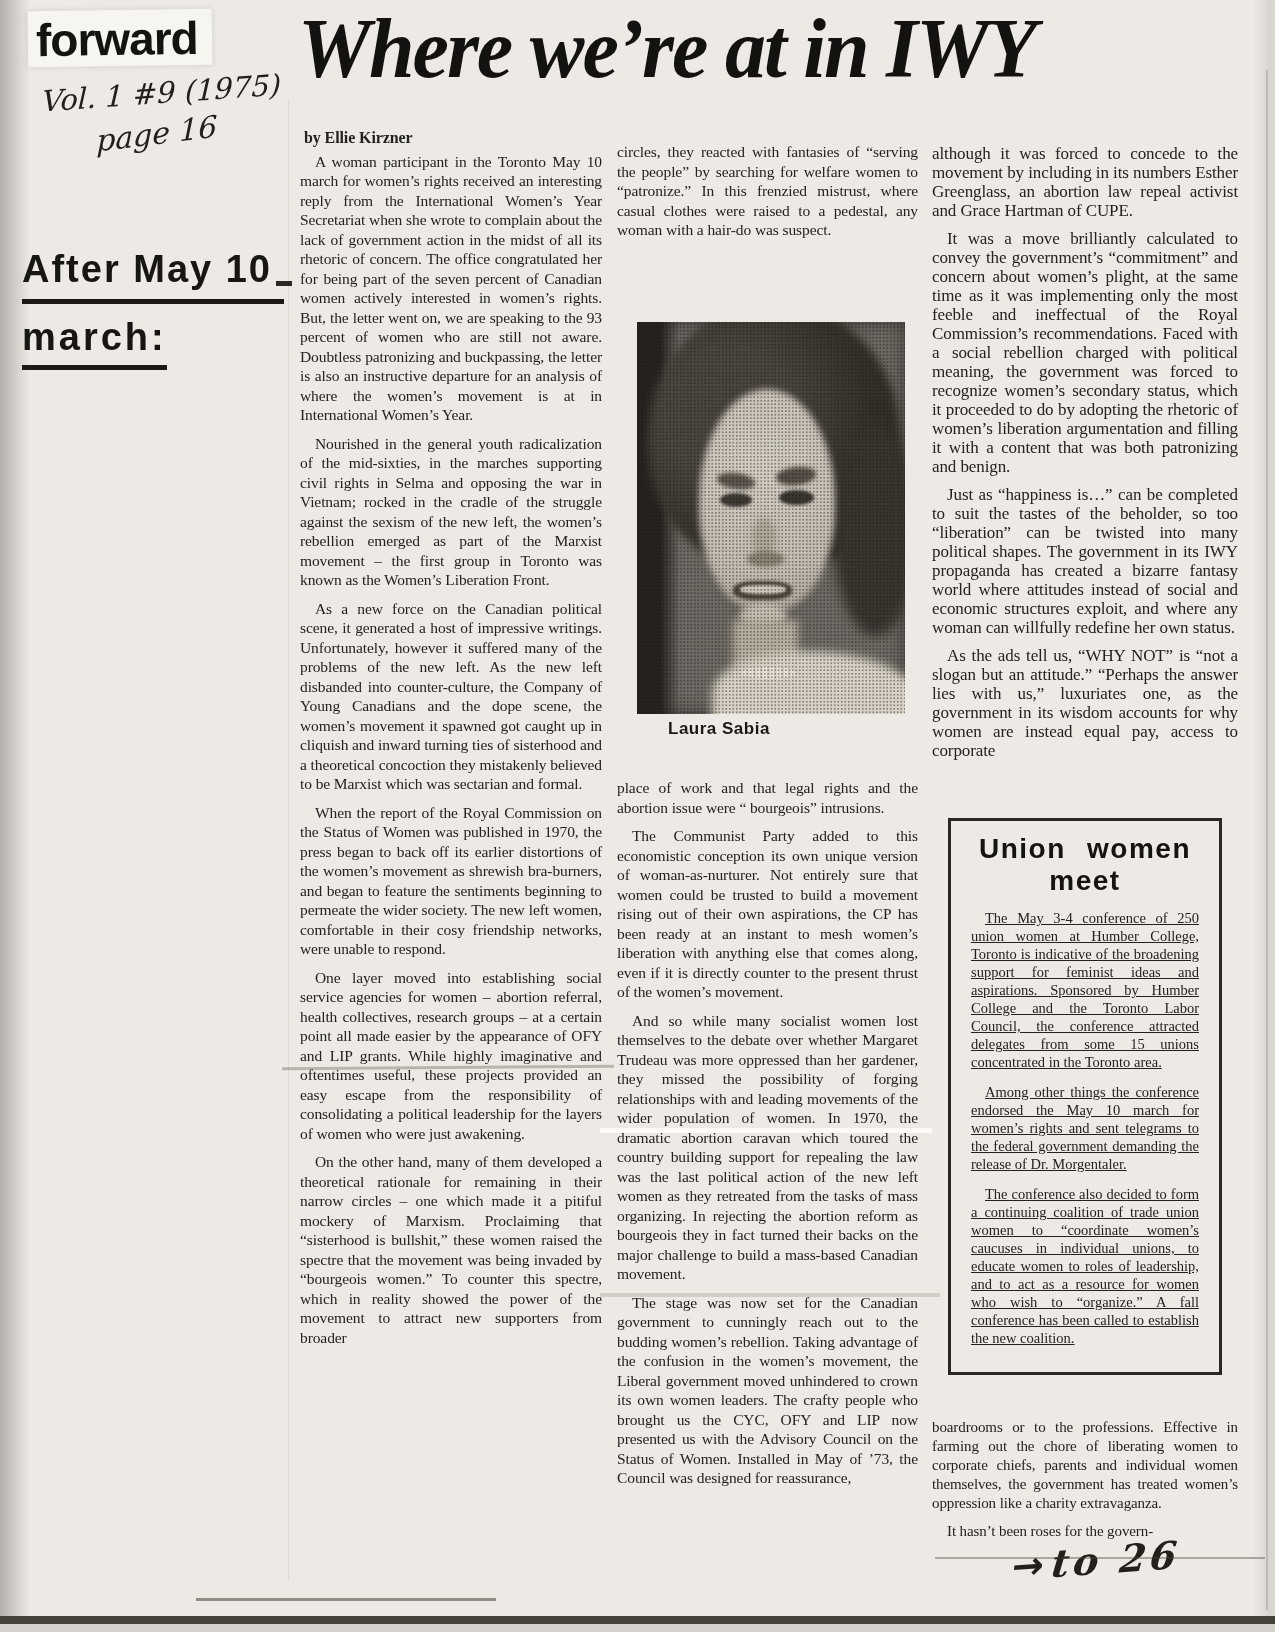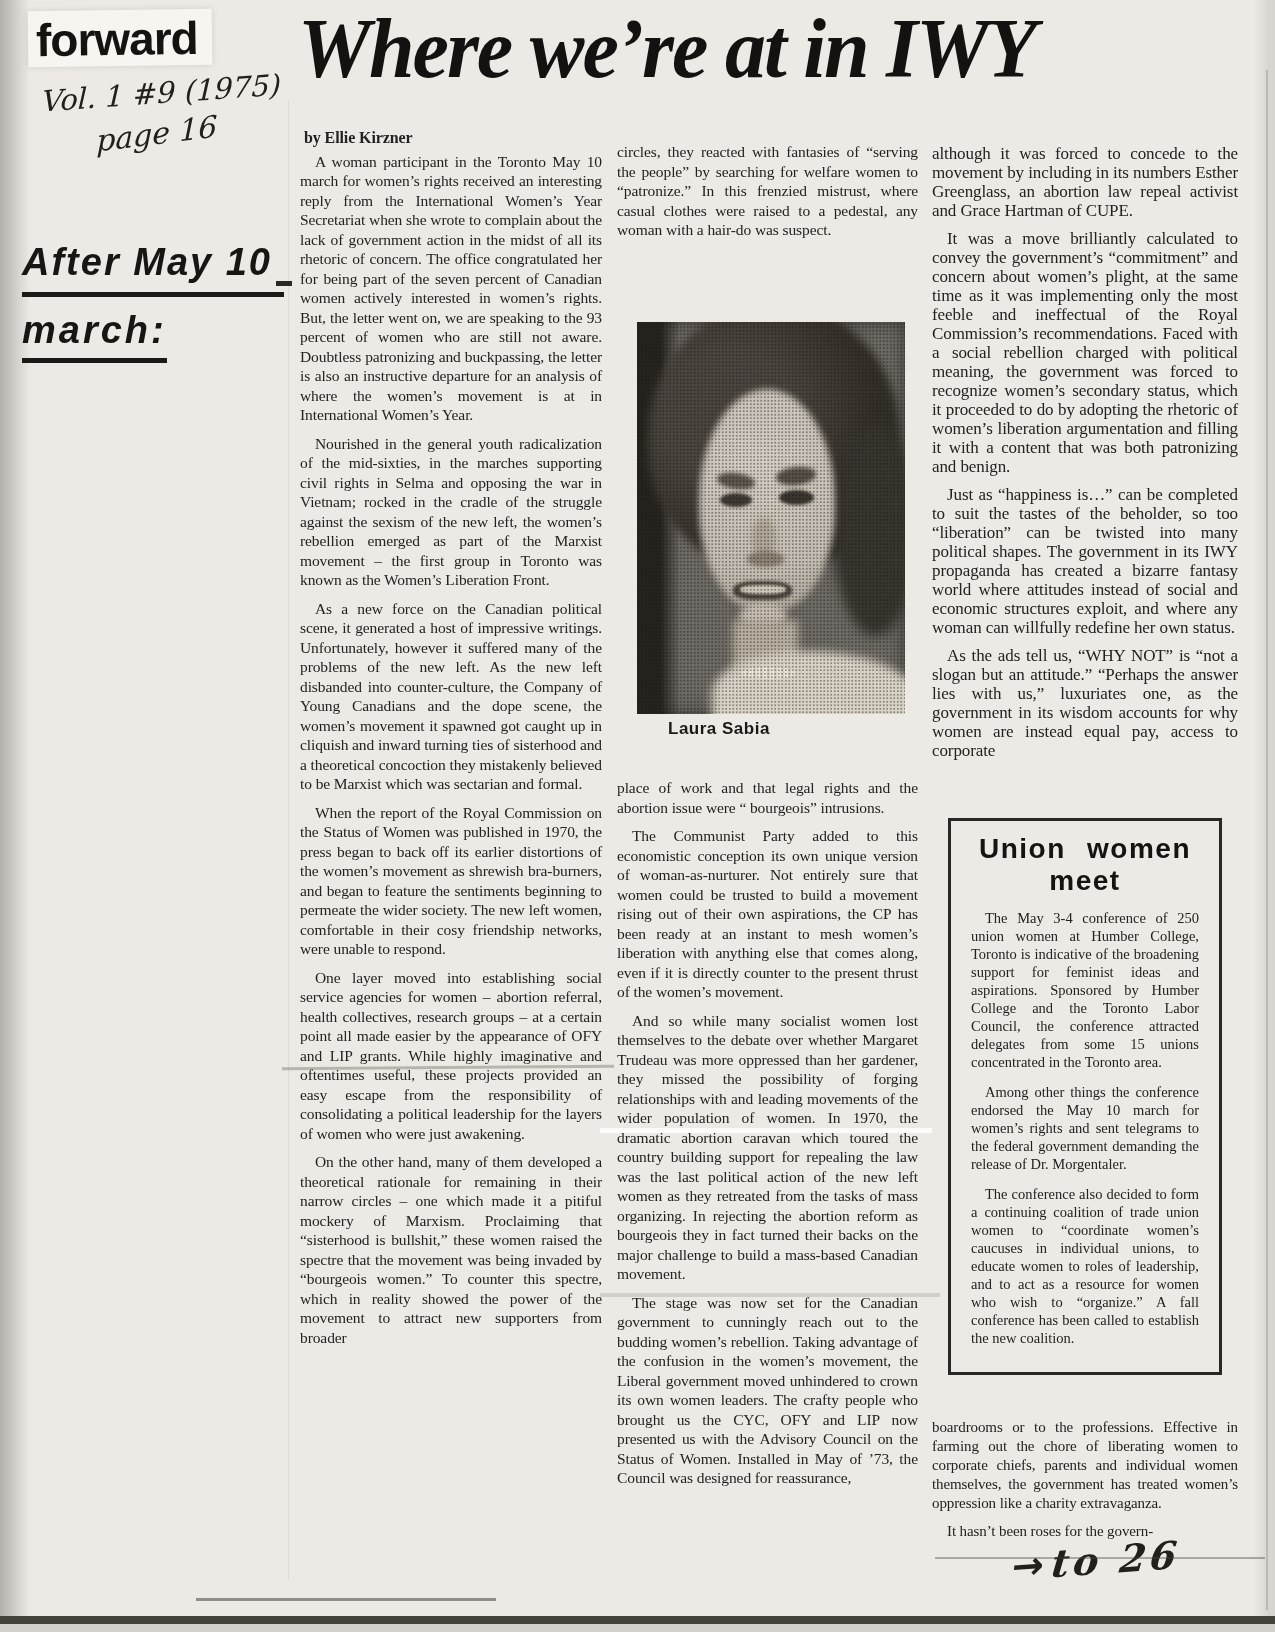--- a/index.html
+++ b/index.html
@@ -11,22 +11,22 @@
       #edeae5;}
   
   .logo{position:absolute;left:28px;top:10px;background:#f7f5f0;padding:4px 14px 2px 8px;
         transform:rotate(-0.8deg);box-shadow:0 0 6px rgba(0,0,0,.12);}
   .logo-text{font-family:"Liberation Sans", sans-serif;font-weight:bold;font-size:46px;
         letter-spacing:-1px;line-height:50px;color:#151310;}
   .logo-text::first-letter{font-size:66px;}
   .hand{font-family:"DejaVu Serif", serif;font-style:italic;color:#23201c;}
   .hand-vol{position:absolute;left:42px;top:76px;font-size:29px;transform:rotate(-4deg) skewX(-6deg);}
   .hand-page{position:absolute;left:96px;top:116px;font-size:30px;transform:rotate(-7deg) skewX(-8deg);}
-  .sidebar-headline{position:absolute;left:22px;top:241px;width:262px;
-        font-family:"Liberation Sans", sans-serif;font-weight:bold;color:#181613;font-style:italic;}
+  .sidebar-headline{position:absolute;left:22px;top:248px;width:262px;
+        font-family:"Liberation Sans", sans-serif;font-weight:bold;color:#181613;}
   .sidebar-headline .l1{display:inline-block;font-size:38px;letter-spacing:2px;
         border-bottom:5px solid #1c1a17;padding-bottom:8px;width:100%;}
   .sidebar-headline .l2{display:inline-block;font-size:38px;letter-spacing:3px;
         border-bottom:5px solid #1c1a17;padding-bottom:6px;margin-top:12px;}
   .clip-dash{position:absolute;left:276px;top:281px;width:16px;height:5px;background:#2b2925;}
   
   .title{position:absolute;left:298px;top:2px;width:950px;white-space:nowrap;
         font-family:"Liberation Serif", serif;font-style:italic;font-weight:bold;
         font-size:82px;letter-spacing:-2px;color:#141210;transform:scaleY(1.04);}
   .byline{font-weight:bold;font-size:16px;margin:0 0 4px 4px;}
@@ -67,21 +67,21 @@
          background-size:3.5px 3.5px;}
   .caption{position:absolute;left:668px;top:719px;font-family:Liberation Sans, sans-serif;
          font-weight:bold;font-size:17px;letter-spacing:.5px;color:#1b1916;}
   
   .union-box{position:absolute;left:948px;top:818px;width:274px;height:557px;box-sizing:border-box;
          border:3px solid #2a2824;background:#edeae5;padding:10px 20px 0;overflow:hidden;}
   .union-title{font-family:"Liberation Sans", sans-serif;font-weight:bold;font-size:28px;
          line-height:32px;text-align:center;letter-spacing:1.5px;word-spacing:12px;
          color:#161411;margin:2px 0 8px;}
   .union-box .bodytext{text-align:justify;font-size:14.5px;line-height:18px;color:#242220;}
-  .union-box .bodytext p{margin:12px 0 7px;text-indent:14px;}
+  .union-box .bodytext p{margin:12px 0 7px;text-indent:14px;text-decoration:underline;}
   
   .hand-footer{position:absolute;left:1012px;top:1538px;font-size:38px;font-weight:bold;
          transform:rotate(-4deg) skewX(-10deg);letter-spacing:4px;}
   .hand-footer .arrow{font-family:"DejaVu Sans", sans-serif;font-style:normal;letter-spacing:0;margin-right:8px;}
   .rule-col1end{position:absolute;left:196px;top:1598px;width:300px;height:3px;background:rgba(70,65,58,.55);}
   .rule-col3bot{position:absolute;left:935px;top:1557px;width:330px;height:2px;background:rgba(70,65,58,.4);}
   .edge-bottom{position:absolute;left:0;top:1616px;width:1275px;height:8px;background:#45423c;}
   .edge-bottom-band{position:absolute;left:0;top:1624px;width:1275px;height:8px;background:#d4d1cc;}
   .edge-right{position:absolute;left:1266px;top:70px;width:2px;height:1540px;background:rgba(0,0,0,.14);}
   .crease-a{position:absolute;left:282px;top:1066px;width:332px;height:3px;background:rgba(120,115,107,.45);transform:rotate(-.4deg);}

